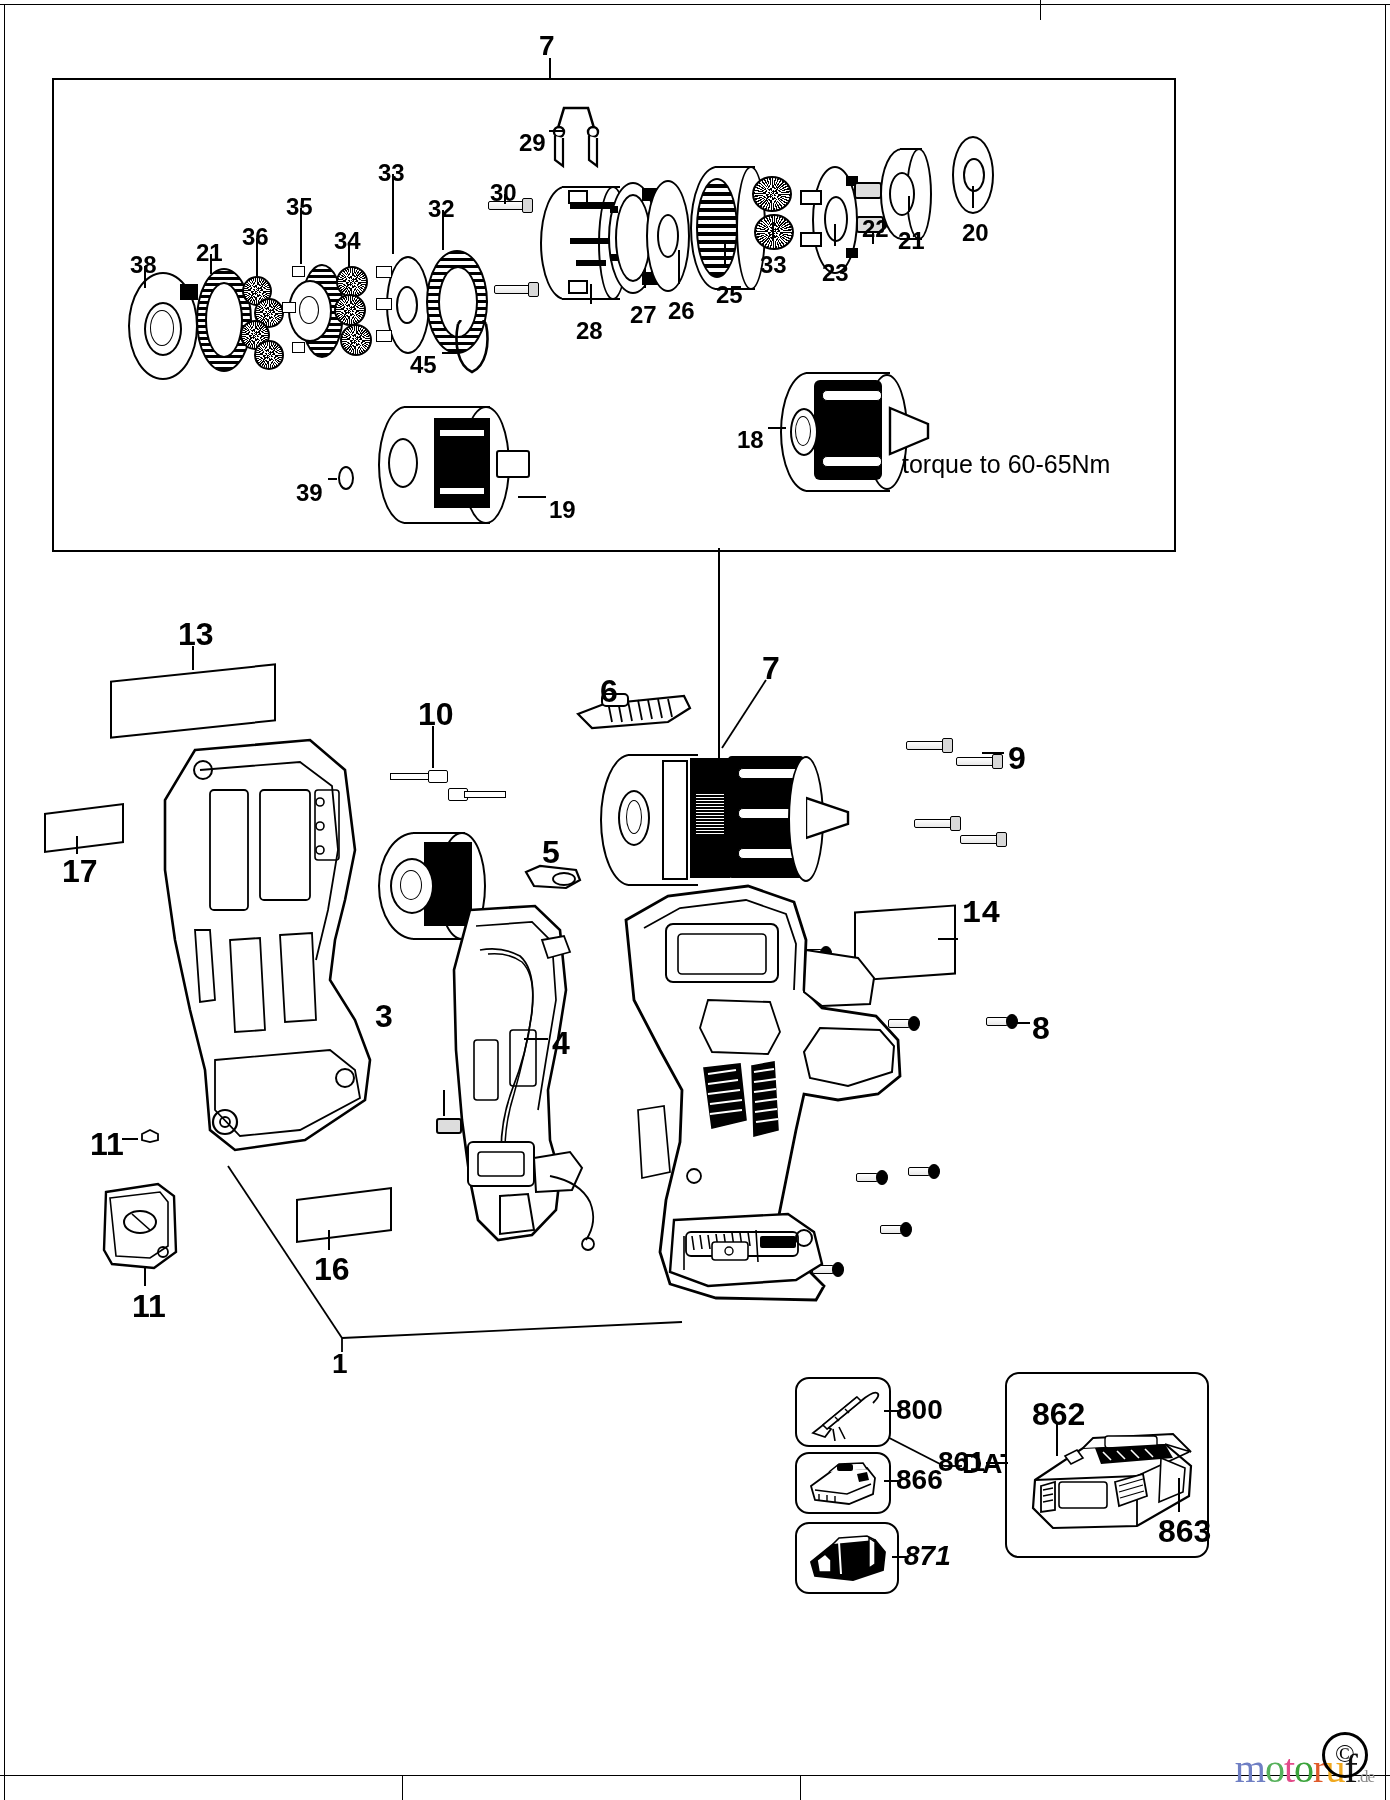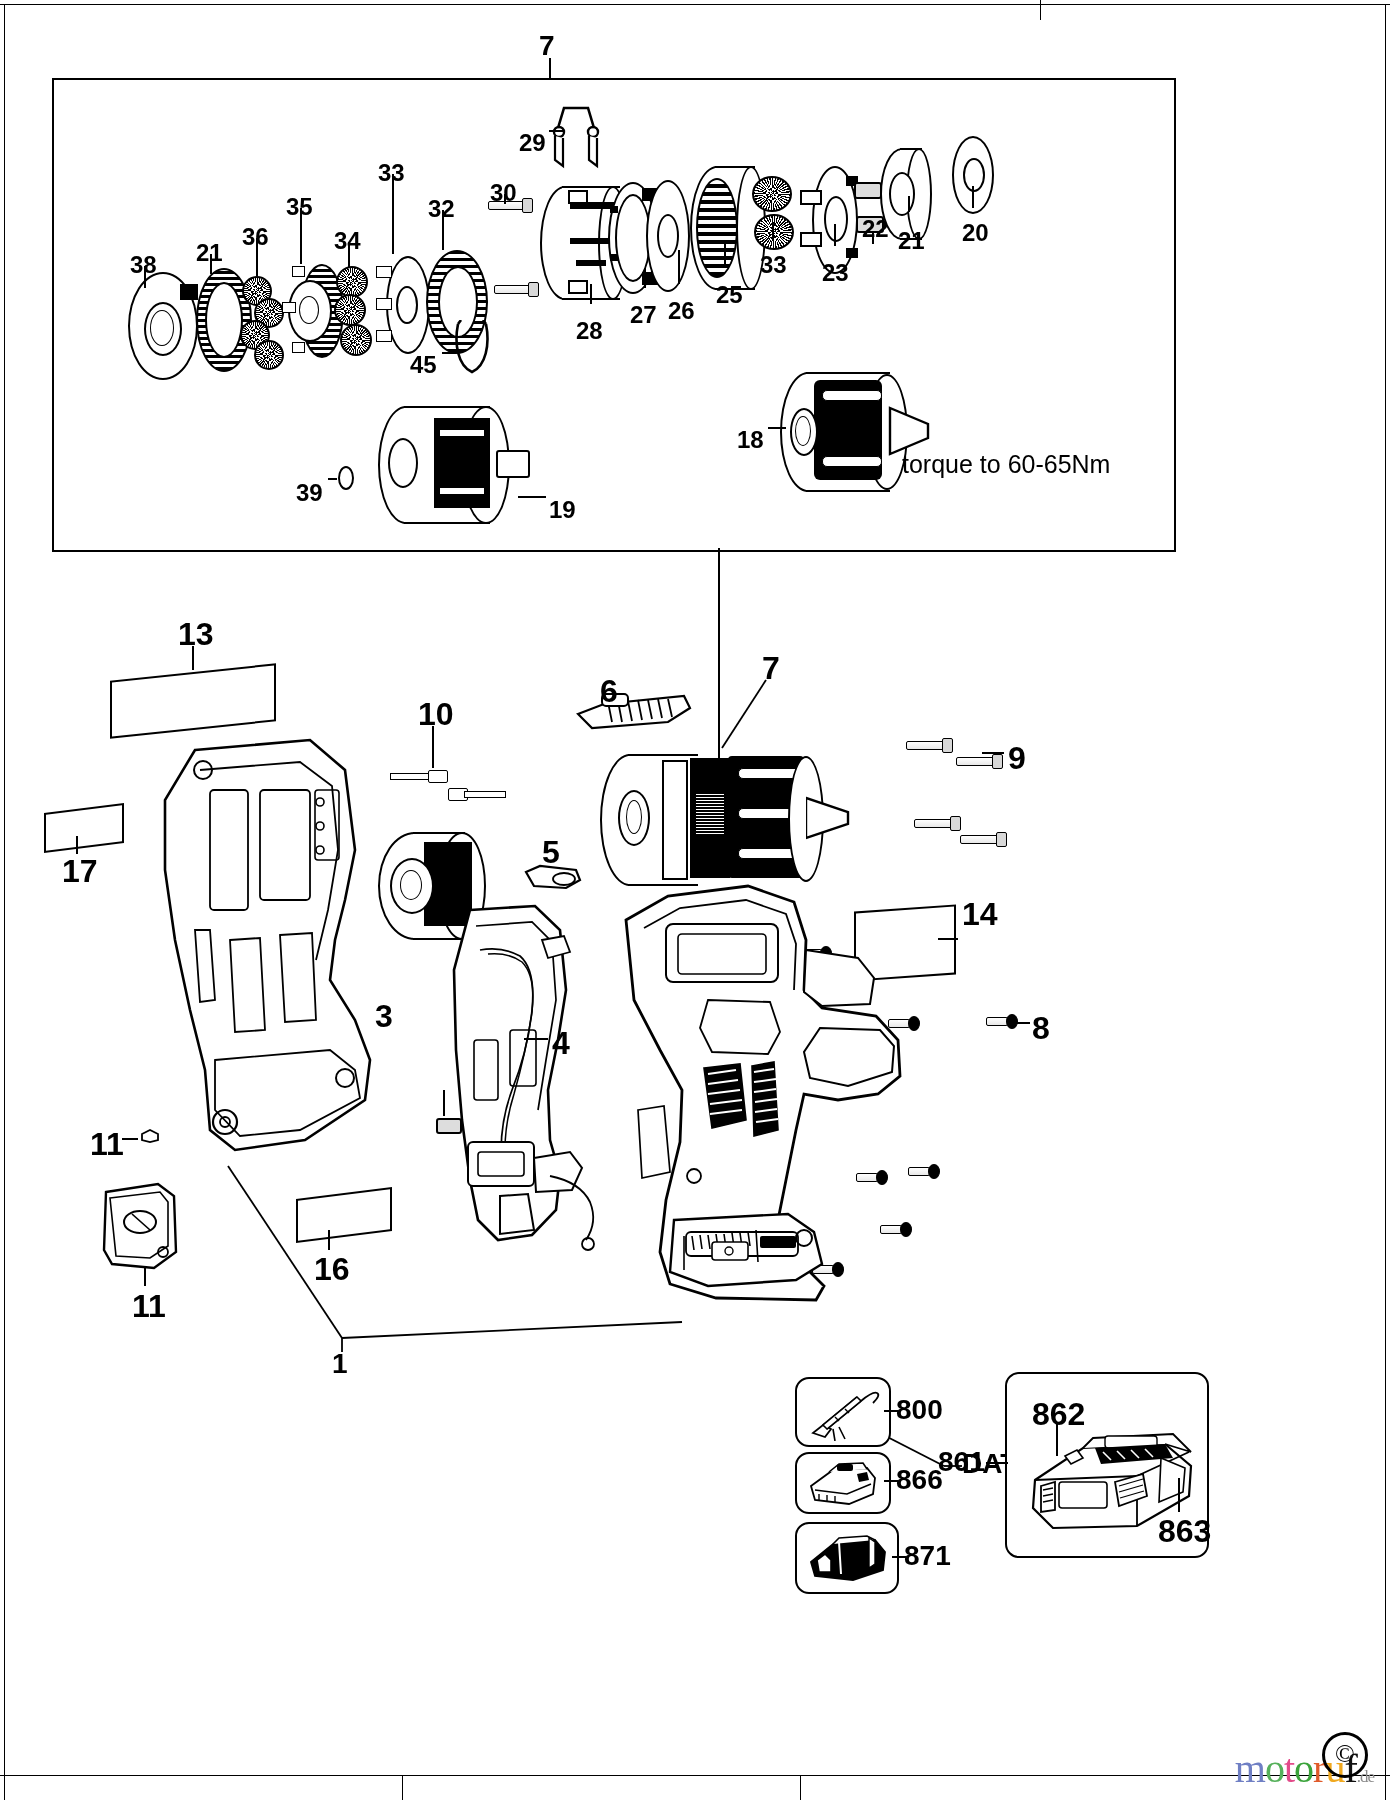--- a/index.html
+++ b/index.html
@@ -370,21 +370,21 @@
   <div class="leader h" style="left:982px;top:752px;width:22px;"></div>
 
   <svg style="position:absolute;left:522px;top:862px;width:62px;height:30px;">
     <path d="M4 10 L18 4 L54 8 L58 18 L44 26 L12 24 Z" fill="#fff" stroke="#000" stroke-width="2.2"></path>
     <ellipse cx="42" cy="17" rx="11" ry="6" fill="none" stroke="#000" stroke-width="1.8"></ellipse>
   </svg>
   <div class="lbl s26" style="left:542px;top:836px;">5</div>
   <div class="leader v" style="left:550px;top:862px;height:0px;"></div>
 
   <div class="plate" style="left:854px;top:908px;width:98px;height:66px;transform:skewY(-4deg);"></div>
-  <div class="lbl s26" style="left:962px;top:898px;">14</div>
+  <div class="lbl s26" style="left:962px;top:898px;font-family:Liberation Mono, monospace;">14</div>
   <div class="leader h" style="left:938px;top:938px;width:20px;"></div>
 
   <div class="screw" style="left:800px;top:946px;width:30px;height:14px;">
     <div class="shaft" style="width:20px;"></div>
       <div class="head" style="left:20px;width:10px;border-radius:50%;background:#000;"></div>
   </div>
   <div class="screw" style="left:814px;top:1036px;width:30px;height:14px;">
     <div class="shaft" style="width:20px;"></div>
       <div class="head" style="left:20px;width:10px;border-radius:50%;background:#000;"></div>
   </div>
@@ -540,21 +540,21 @@
 
   <div class="rbox" style="left:795px;top:1522px;width:100px;height:68px;">
     <svg style="position:absolute;left:8px;top:8px;width:86px;height:54px;">
       <path d="M6 30 L28 12 L70 8 L80 20 L78 38 L48 48 L10 44 Z" fill="#000" stroke="#000" stroke-width="1.8"></path>
       <path d="M28 12 L34 6 L62 4 L70 8" fill="#fff" stroke="#000" stroke-width="1.6"></path>
       <path d="M12 28 L20 22 L26 28 L26 40 L14 40 Z" fill="#fff" stroke="#000" stroke-width="1.6"></path>
       <path d="M34 10 L36 42" stroke="#fff" stroke-width="2"></path>
       <path d="M64 6 L70 10 L70 32 L64 36 Z" fill="#fff" stroke="#000" stroke-width="1.4"></path>
     </svg>
   </div>
-  <div class="lbl s28" style="left:904px;top:1542px;">871</div>
+  <div class="lbl s28" style="left:904px;top:1542px;font-style:italic;">871</div>
   <div class="leader h" style="left:892px;top:1556px;width:14px;"></div>
 
   <div class="rbox" style="left:1005px;top:1372px;width:200px;height:182px;">
     <svg style="position:absolute;left:18px;top:56px;width:172px;height:110px;">
       <path d="M10 50 L58 18 L140 14 L166 36 L164 66 L112 96 L28 98 L8 78 Z" fill="#fff" stroke="#000" stroke-width="2.2"></path>
       <path d="M58 18 L68 8 L148 4 L166 22 L140 14" fill="#fff" stroke="#000" stroke-width="1.8"></path>
       <rect x="80" y="6" width="52" height="12" rx="3" fill="#fff" stroke="#000" stroke-width="1.4"></rect>
       <path d="M70 18 L140 14 L148 28 L76 34 Z" fill="#000"></path>
       <path d="M78 22 L86 30 M92 21 L100 29 M106 20 L114 28 M120 19 L128 27" stroke="#fff" stroke-width="1.6"></path>
       <path d="M10 50 L112 46 L112 96" fill="none" stroke="#000" stroke-width="1.8"></path>

